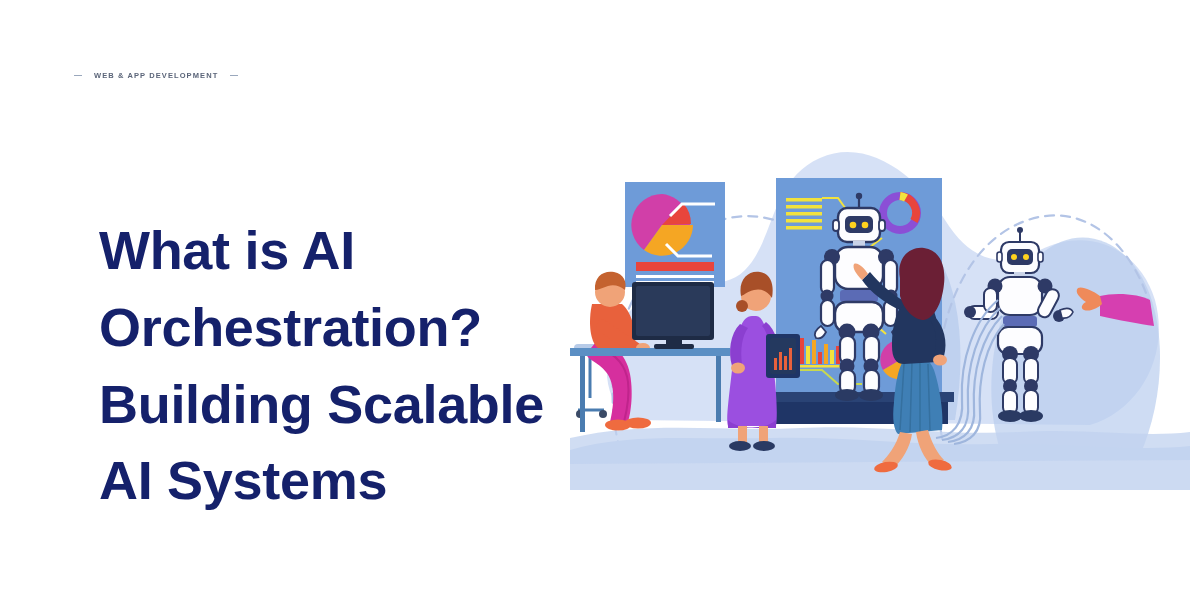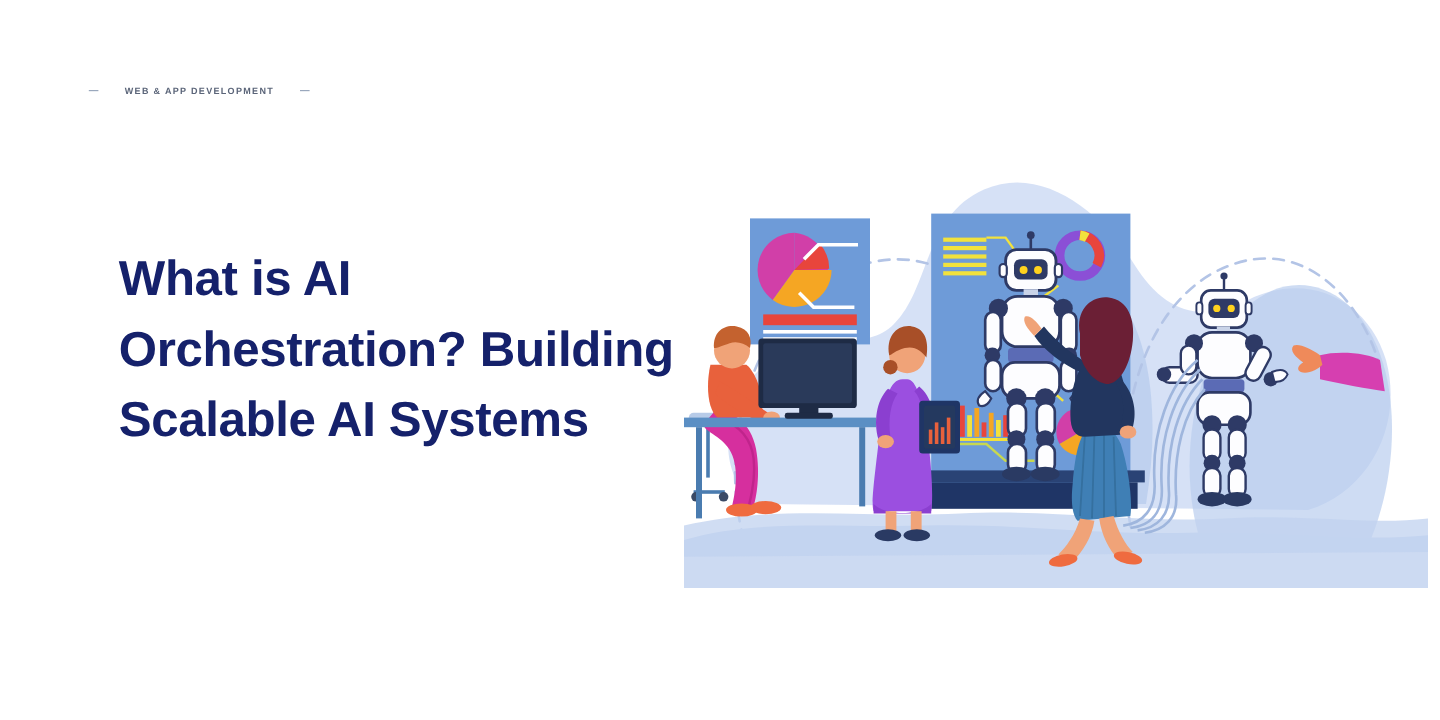--- a/index.html
+++ b/index.html
@@ -74,21 +74,21 @@
   .logo-reg {
     position: relative;
     top: -14px;
     font-size: 8px;
     color: #131b4d;
     font-weight: bold;
   }
   #logo-tagline {
     display: flex;
     align-items: center;
-    gap: 22px;
+    gap: 12px;
     margin-top: 3px;
     padding-left: 6px;
   }
   #logo-tagline .dash {
     width: 8px;
     height: 1px;
     background: #9aa8bd;
     flex: none;
   }
   #logo-tagline .tag-text {
@@ -98,21 +98,21 @@
     font-weight: bold;
     white-space: nowrap;
   }
 
   
   #heading {
     position: absolute;
     left: 99px;
     top: 176px;
     width: 480px;
-    font-size: 41px;
+    font-size: 54px;
     line-height: 1.42;
     font-weight: bold;
     color: #15216b;
     letter-spacing: -0.3px;
   }
 
   
   #illustration {
     position: absolute;
     left: 570px;

